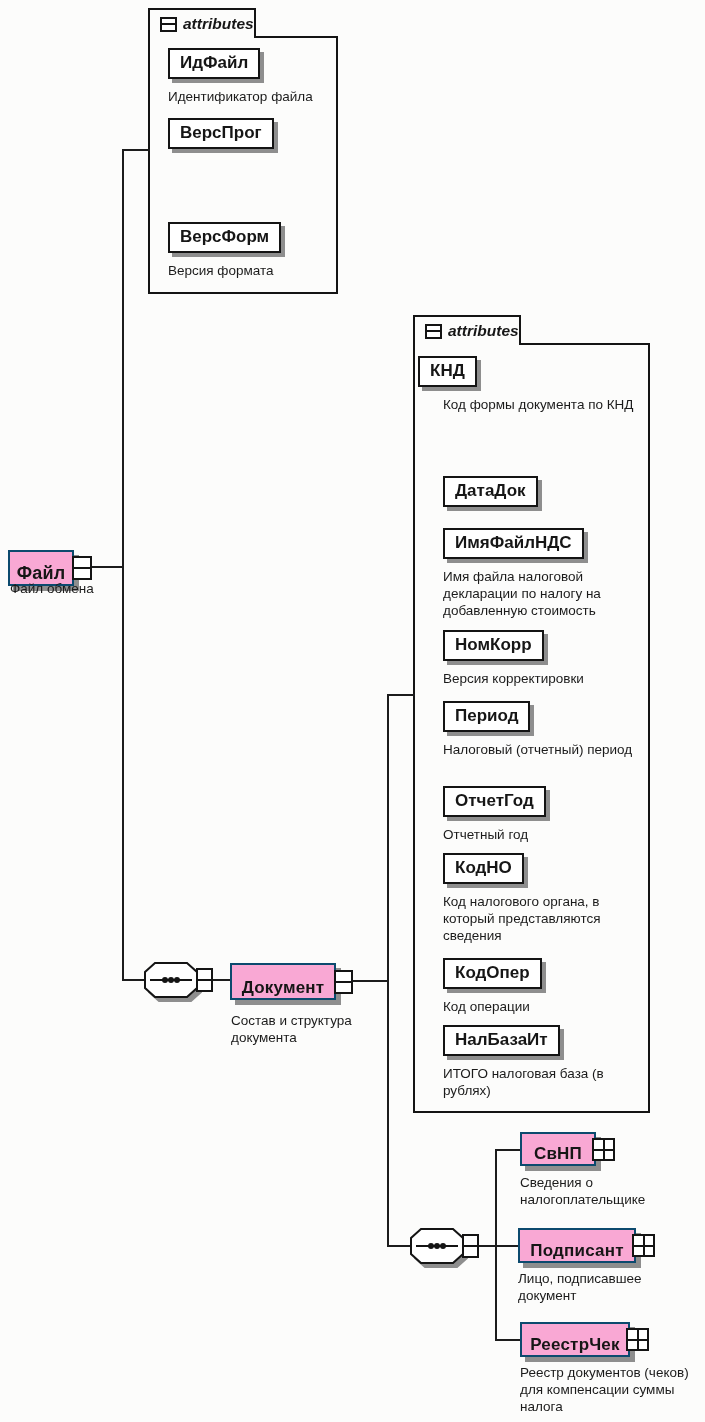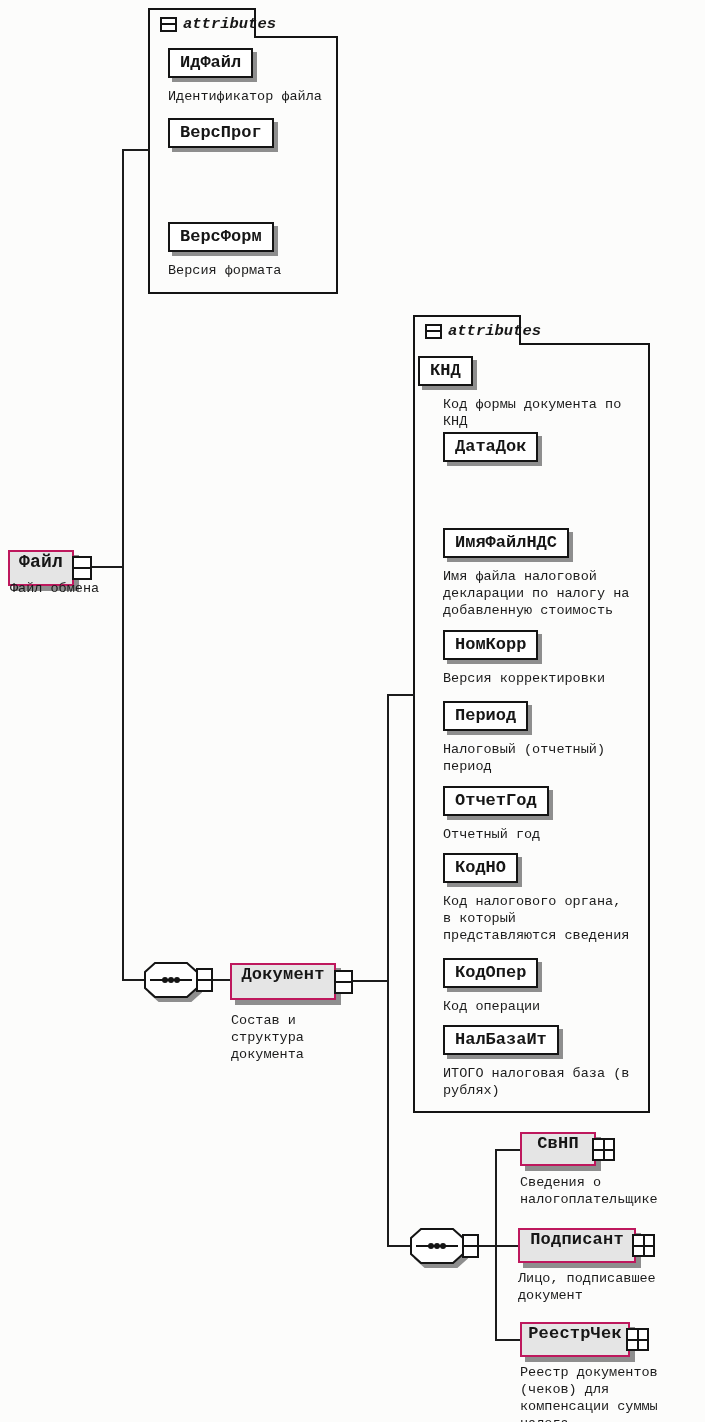--- a/index.html
+++ b/index.html
@@ -1,25 +1,25 @@
 <!DOCTYPE html>
 <html><head>
 <meta charset="utf-8">
 <style>
   html,body{margin:0;padding:0;background:#ffffff;}
   .canvas{
     position:relative;width:705px;height:1422px;overflow:hidden;
     background:#fcfcfb;color:#161616;
-    font-family:Liberation Mono, monospace;
+    font-family:Liberation Sans, sans-serif;
   }
   .line{position:absolute;background:#1c1c1c;z-index:1;}
   
   .ebox{
-    position:absolute;z-index:3;background:#e5e5e5;border:2px solid #be185d;
-    box-shadow:5px 5px 0 #8e8e8e;display:flex;align-items:flex-start;justify-content:center;
+    position:absolute;z-index:3;background:#f9a8d4;border:2px solid #0c4a6e;
+    box-shadow:5px 5px 0 #8e8e8e;display:flex;align-items:flex-end;justify-content:center;
     font-weight:bold;font-size:18px;letter-spacing:.2px;box-sizing:border-box;
   }
   
   .attr-name{
     position:absolute;z-index:3;background:#ffffff;border:2px solid #141414;
     box-shadow:4px 4px 0 #8e8e8e;font-weight:bold;font-size:17px;
     padding:3px 10px 4px 10px;white-space:nowrap;box-sizing:border-box;
   }
   .desc{position:absolute;z-index:3;font-size:13.5px;line-height:17px;color:#1b1b1b;}
   
@@ -81,21 +81,21 @@
   <div class="attrs-tab" style="left:413px;top:315px;width:108px;height:30px">
     <span class="minus-icon">
         <span class="bar"></span>
       </span>
     <span>attributes</span>
   </div>
 
   <div class="attr-name" style="left:418px;top:356px">КНД</div>
   <div class="desc" style="left:443px;top:396px;width:192px">Код формы документа по КНД</div>
 
-  <div class="attr-name" style="left:443px;top:432px">ДатаДок</div>
+  <div class="attr-name" style="left:443px;top:476px">ДатаДок</div>
 
   <div class="attr-name" style="left:443px;top:528px">ИмяФайлНДС</div>
   <div class="desc" style="left:443px;top:568px;width:192px">Имя файла налоговой декларации по налогу на добавленную стоимость</div>
 
   <div class="attr-name" style="left:443px;top:630px">НомКорр</div>
   <div class="desc" style="left:443px;top:670px;width:192px">Версия корректировки</div>
 
   <div class="attr-name" style="left:443px;top:701px">Период</div>
   <div class="desc" style="left:443px;top:741px;width:192px">Налоговый (отчетный) период</div>
 

